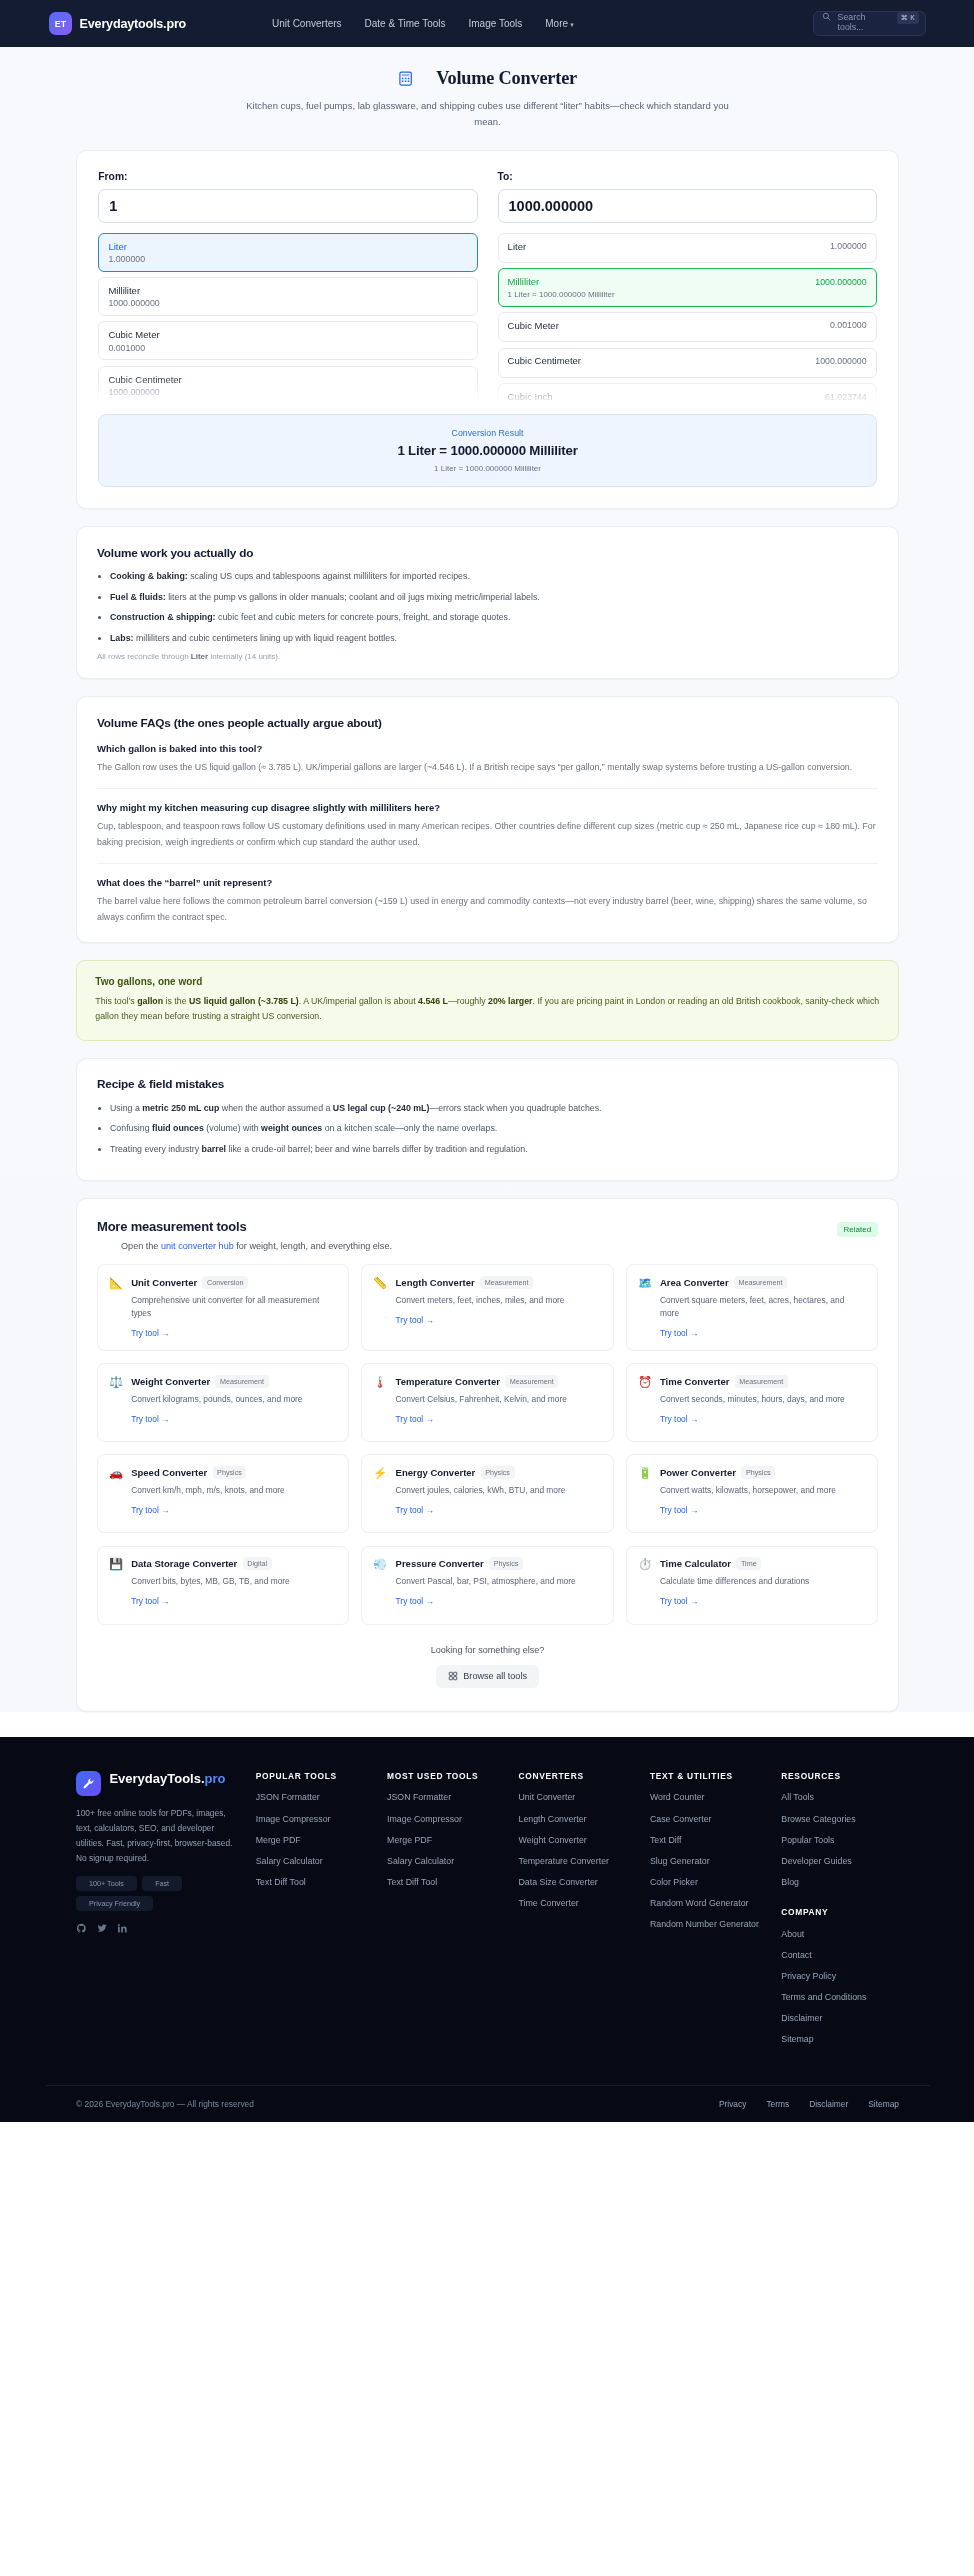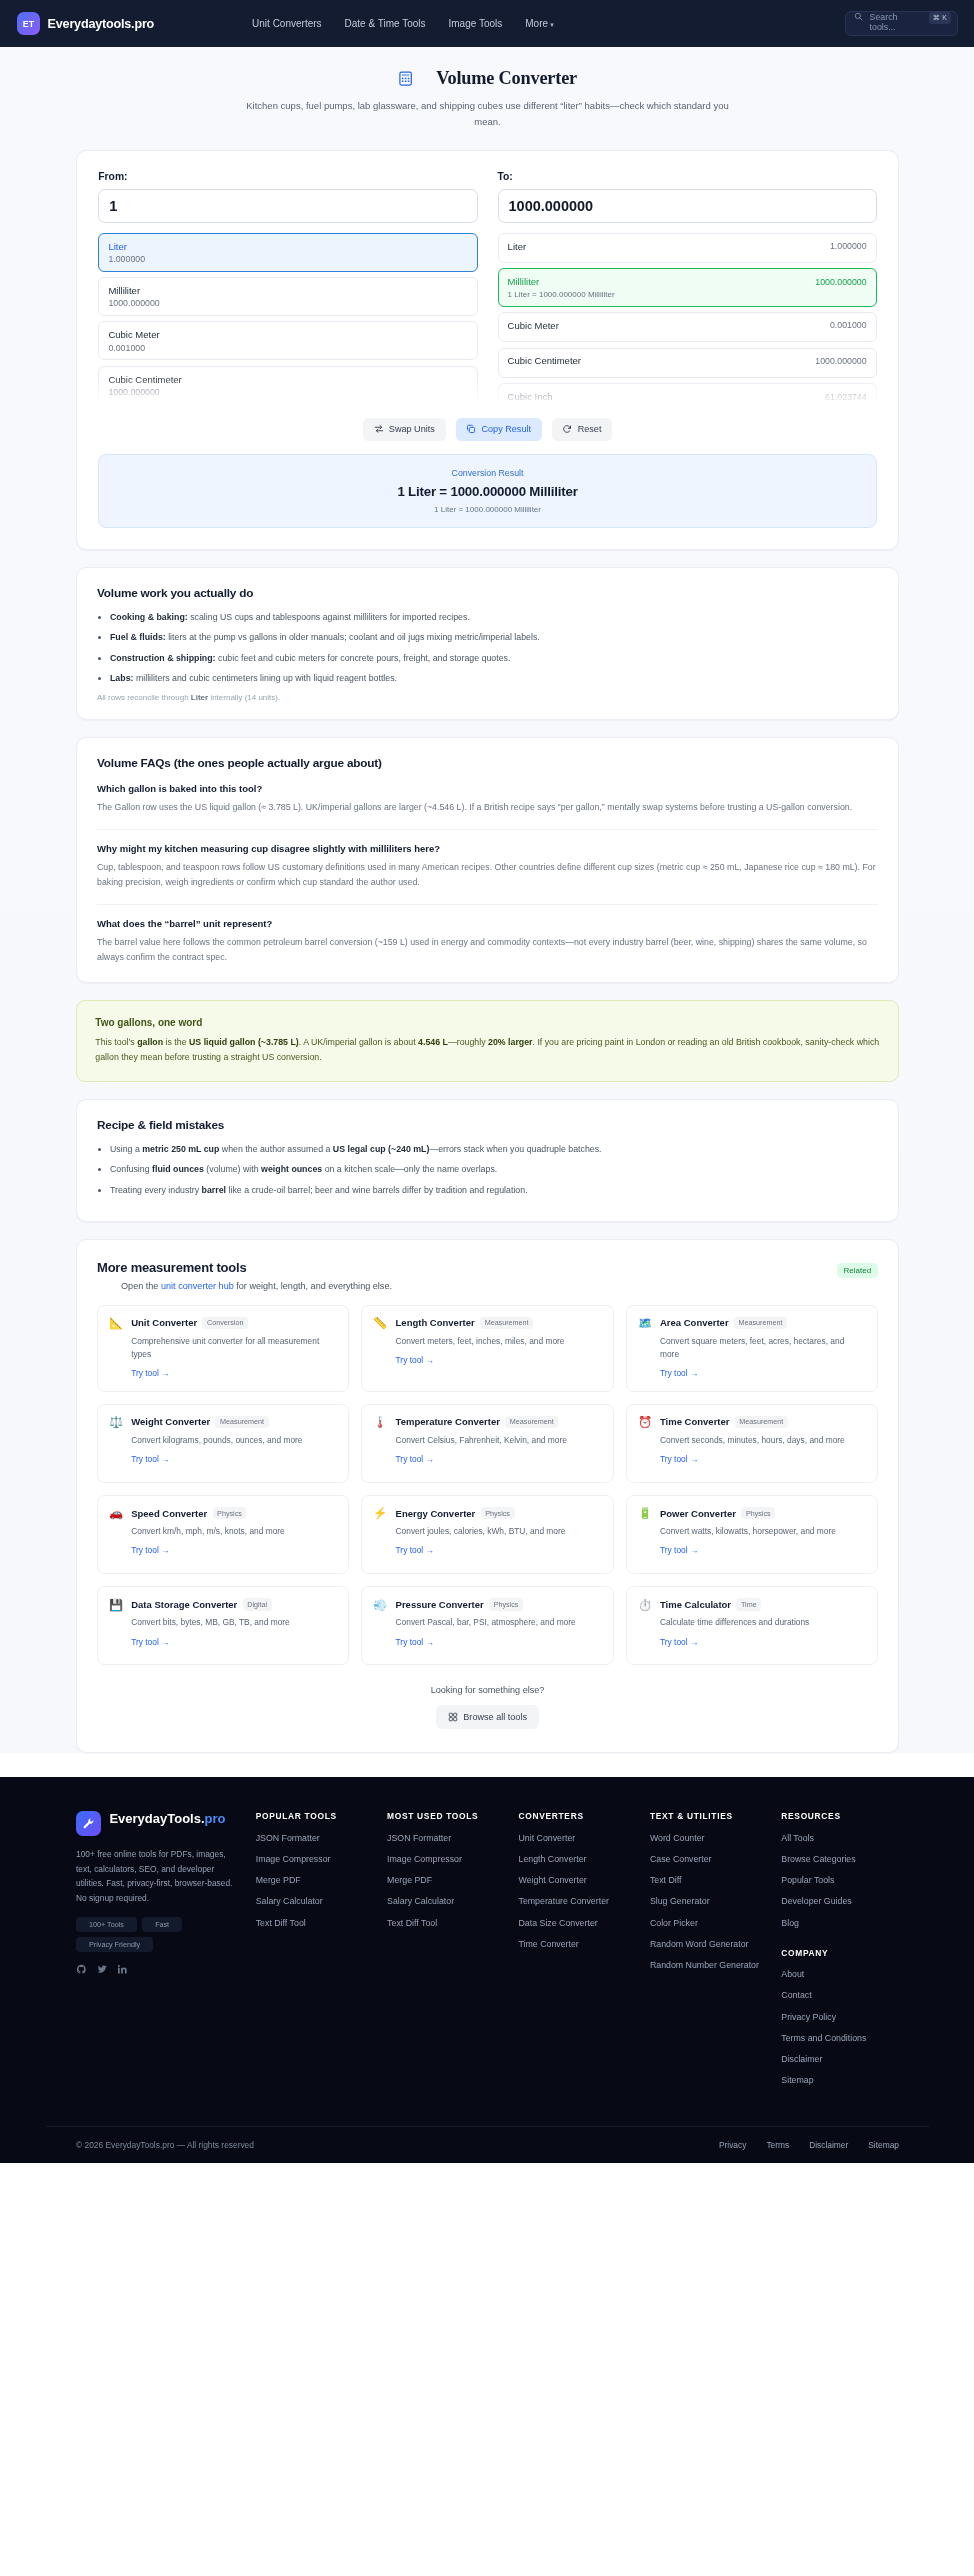--- a/index.html
+++ b/index.html
@@ -10,22 +10,22 @@
     color: #111827;
     -webkit-font-smoothing: antialiased;
   }
 
   
   .navbar {
     height: 47px;
     background: #131c31;
     display: flex;
     align-items: center;
-    padding: 0 17px;
-    gap: 12px;
+    padding: 0 49px;
+    gap: 0;
   }
   .brand { display: flex; align-items: center; gap: 7.6px; }
   .brand-logo {
     width: 23px; height: 23px; border-radius: 6.9px;
     background: linear-gradient(135deg, #4f6ef7 0%, #8b5cf6 100%);
     color: #fff; font-size: 8.8px; font-weight: bold;
     display: flex; align-items: center; justify-content: center;
     letter-spacing: 0.2px;
   }
   .brand-name { color: #ffffff; font-size: 12.6px; font-weight: bold; letter-spacing: -0.2px; }
@@ -307,42 +307,20 @@
             </div>
             <div class="unit-row">
               <div class="unit-name">Cubic Inch</div>
               <div class="unit-right">61.023744</div>
             </div>
           </div>
         </div>
 
       </div>
 
-      <div class="btn-row">
-        <button class="btn btn-grey">
-          <svg width="10" height="10" viewBox="0 0 16 16">
-              <path d="M2 5.2h10.2M9.6 2.6l2.7 2.6-2.7 2.6M14 10.8H3.8M6.4 8.2L3.7 10.8l2.7 2.6" fill="none" stroke="#374151" stroke-width="1.5" stroke-linecap="round" stroke-linejoin="round"></path>
-            </svg>
-          <span>Swap Units</span>
-        </button>
-        <button class="btn btn-blue">
-          <svg width="10" height="10" viewBox="0 0 16 16">
-              <rect x="5.4" y="5.4" width="8.2" height="8.2" rx="1.6" fill="none" stroke="#2563eb" stroke-width="1.5"></rect>
-              <path d="M10.6 3.2A1.8 1.8 0 0 0 8.8 2H4.2A1.8 1.8 0 0 0 2.4 3.8v4.6c0 .8.5 1.5 1.2 1.7" fill="none" stroke="#2563eb" stroke-width="1.5" stroke-linecap="round"></path>
-            </svg>
-          <span>Copy Result</span>
-        </button>
-        <button class="btn btn-grey">
-          <svg width="10" height="10" viewBox="0 0 16 16">
-              <path d="M13.4 7.2a5.4 5.4 0 1 0-.9 3.9" fill="none" stroke="#374151" stroke-width="1.5" stroke-linecap="round"></path>
-              <path d="M13.6 3.2v3.6h-3.6" fill="none" stroke="#374151" stroke-width="1.5" stroke-linecap="round" stroke-linejoin="round"></path>
-            </svg>
-          <span>Reset</span>
-        </button>
-      </div>
 
       <div class="result">
         <div class="result-kicker">Conversion Result</div>
         <div class="result-main">1 Liter = 1000.000000 Milliliter</div>
         <div class="result-sub">1 Liter = 1000.000000 Milliliter</div>
       </div>
     </div>
 
     <div class="card sec">
       <h2>Volume work you actually do</h2>

